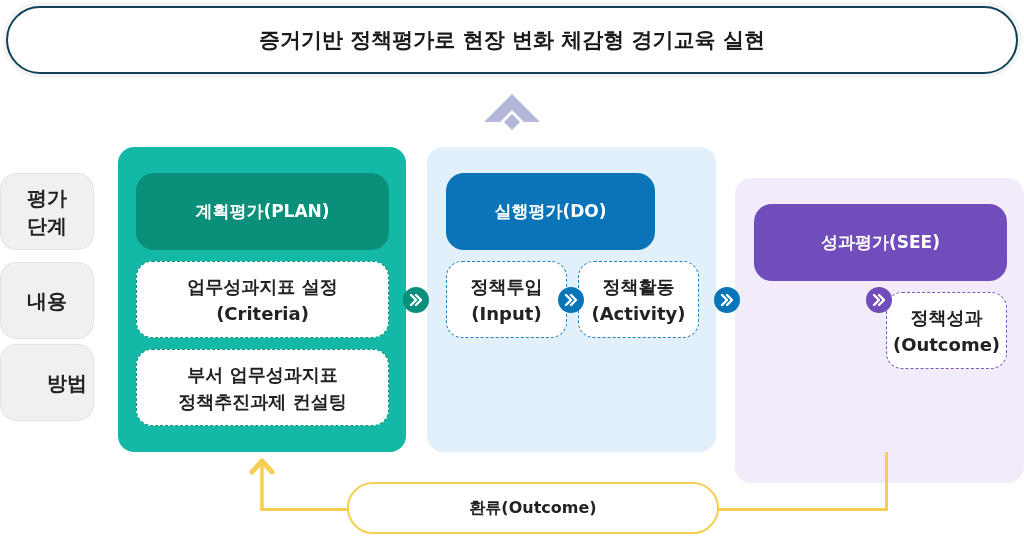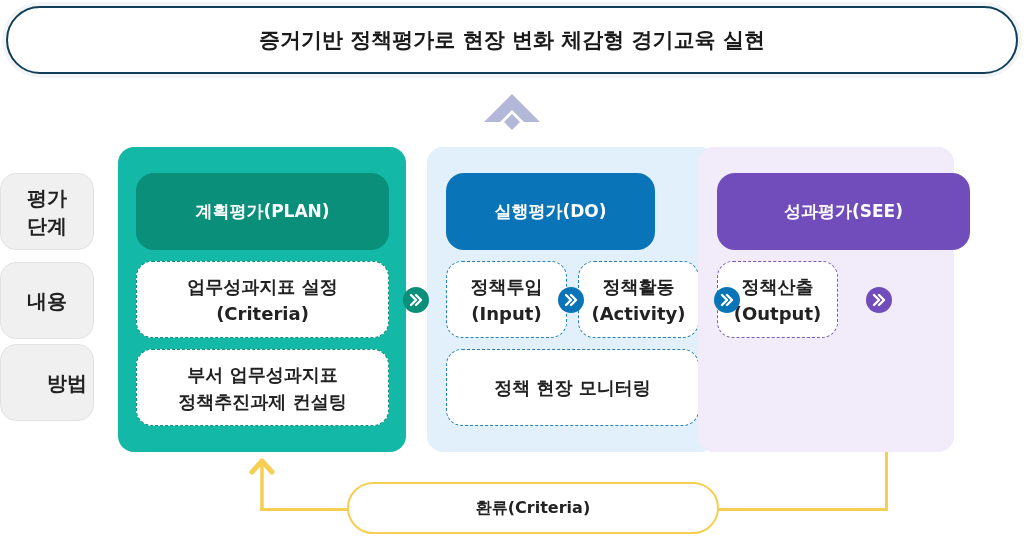--- a/index.html
+++ b/index.html
@@ -72,27 +72,26 @@
   <div class="box" style="left:18px;top:202px;width:253px;height:77px;border-color:#0a8f7a;">부서 업무성과지표
 정책추진과제 컨설팅</div>
 </div>
 
 <div class="panel" style="left:427px;width:289px;background:#e1f0fb;">
   <div class="header" style="left:19px;top:26px;width:209px;background:#0a74b8;">실행평가(DO)</div>
   <div class="box" style="left:19px;top:114px;width:121px;height:77px;border-color:#1f7fc0;">정책투입
 (Input)</div>
   <div class="box" style="left:151px;top:114px;width:121px;height:77px;border-color:#1f7fc0;">정책활동
 (Activity)</div>
-  <div class="box" style="left:19px;top:202px;width:253px;height:77px;border-color:#1f7fc0;">정책 현장 모니터링</div>
 </div>
 
-<div class="panel" style="left:698px;width:256px;background:#f1ebfa;">
+<div class="panel" style="left:735px;width:289px;background:#f1ebfa;margin-top:31px;">
   <div class="header" style="left:19px;top:26px;width:253px;background:#714cbb;">성과평가(SEE)</div>
-  <div class="box" style="left:19px;top:114px;width:121px;height:77px;border-color:#7a55c2;">정책산출
-(Output)</div>
+  <div class="box" style="left:151px;top:114px;width:121px;height:77px;border-color:#7a55c2;">정책성과
+(Outcome)</div>
 </div>
 
 <div class="chev" style="left:403px;top:287px;background:#0a8f7a;">
   <svg viewBox="0 0 16 16">
       <path d="M3 3l5 5-5 5M8 3l5 5-5 5" fill="none" stroke="#fff" stroke-width="2.4" stroke-linecap="round" stroke-linejoin="round"></path>
     </svg>
 </div>
 <div class="chev" style="left:558px;top:287px;background:#0a74b8;">
   <svg viewBox="0 0 16 16">
       <path d="M3 3l5 5-5 5M8 3l5 5-5 5" fill="none" stroke="#fff" stroke-width="2.4" stroke-linecap="round" stroke-linejoin="round"></path>
@@ -110,14 +109,14 @@
 </div>
 
 <div class="feedback-line" style="left:885px;top:452px;width:3px;height:58px;"></div>
 <div class="feedback-line" style="left:718px;top:508px;width:170px;height:3px;"></div>
 <div class="feedback-line" style="left:260px;top:508px;width:89px;height:3px;"></div>
 <svg class="fb-arrow" viewBox="0 0 32 60">
   <path d="M16 6 V54" stroke="#f6cf52" stroke-width="3.5" fill="none"></path>
   <path d="M6 16 L16 5 L26 16" stroke="#f6cf52" stroke-width="5" fill="none" stroke-linecap="round" stroke-linejoin="round"></path>
 </svg>
 <div class="feedback">
-  <span>환류(Criteria)</span>
+  <span>환류(Outcome)</span>
 </div>
 
 </body></html>

